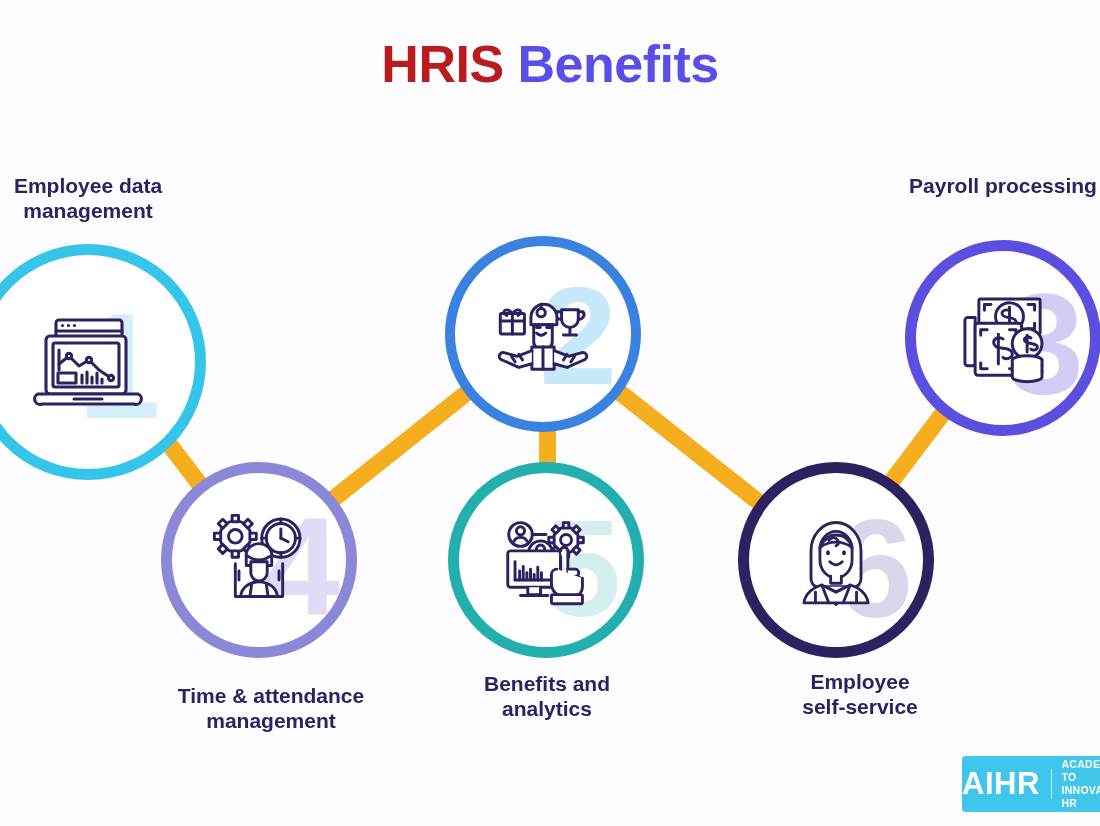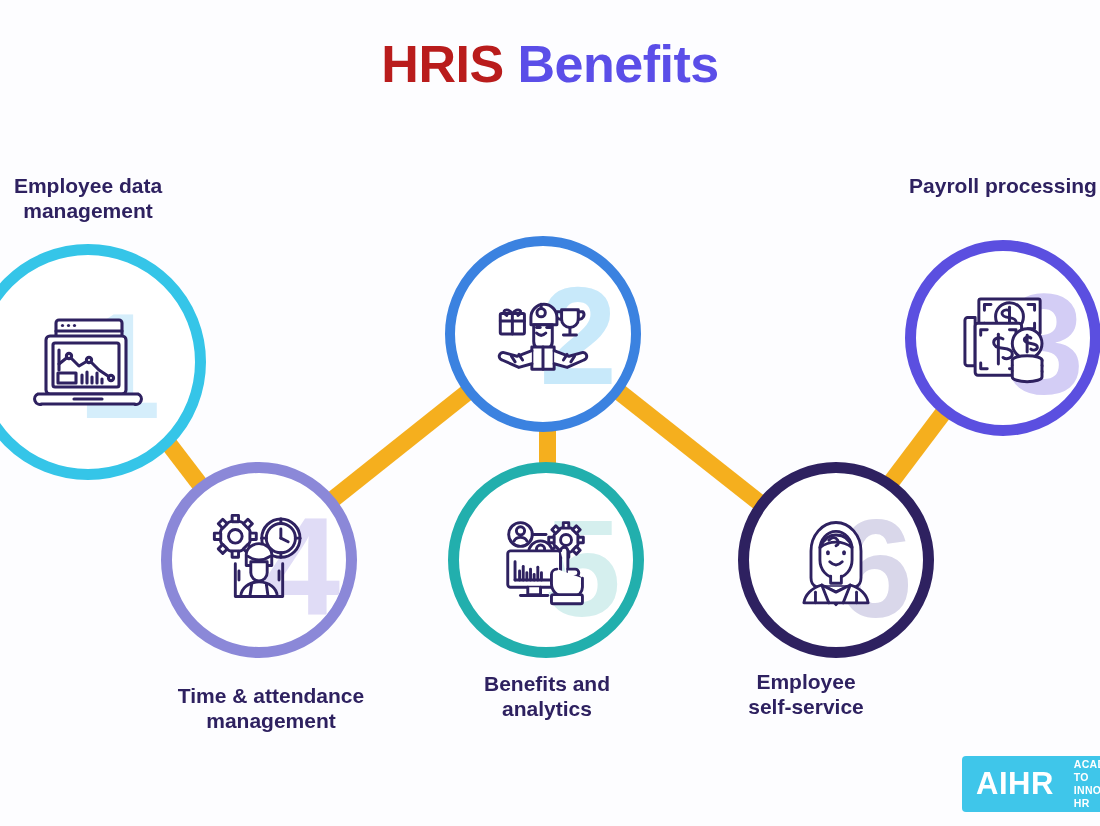--- a/index.html
+++ b/index.html
@@ -95,21 +95,21 @@
     display: flex;
     align-items: center;
     z-index: 5;
     overflow: hidden;
   }
   #logo .logo-mark {
     color: #ffffff;
     font-size: 31px;
     font-weight: bold;
     letter-spacing: 0.5px;
-    padding-left: 14px;
+    padding-left: 0;
   }
   #logo .logo-div {
     width: 2px;
     height: 30px;
     background: rgba(255,255,255,0.75);
     margin: 0 9px 0 11px;
   }
   #logo .logo-sub {
     color: #ffffff;
     font-size: 10.5px;
@@ -393,21 +393,21 @@
             <path d="M20 104 a32 24 0 0 1 20 -20 l16 8 16 -8 a32 24 0 0 1 20 20 z" fill="#fff"></path>
             <path d="M40 84 l8 20" fill="none"></path>
             <path d="M72 84 l-8 20" fill="none"></path>
             <line x1="33" y1="92" x2="33" y2="104"></line>
             <line x1="79" y1="92" x2="79" y2="104"></line>
           </svg>
         </div>
       </div>
     </div>
   </div>
-  <div class="node-label" style="left:696px; top:670px; width:220px;">Employee
+  <div class="node-label" style="left:750px; top:670px; width:220px;">Employee
 self-service</div>
 
   <div id="logo">
     <span class="logo-mark">AIHR</span>
     <span class="logo-div"></span>
     <span class="logo-sub">ACADEMY TO
 INNOVATE HR</span>
   </div>
 
 </div>

